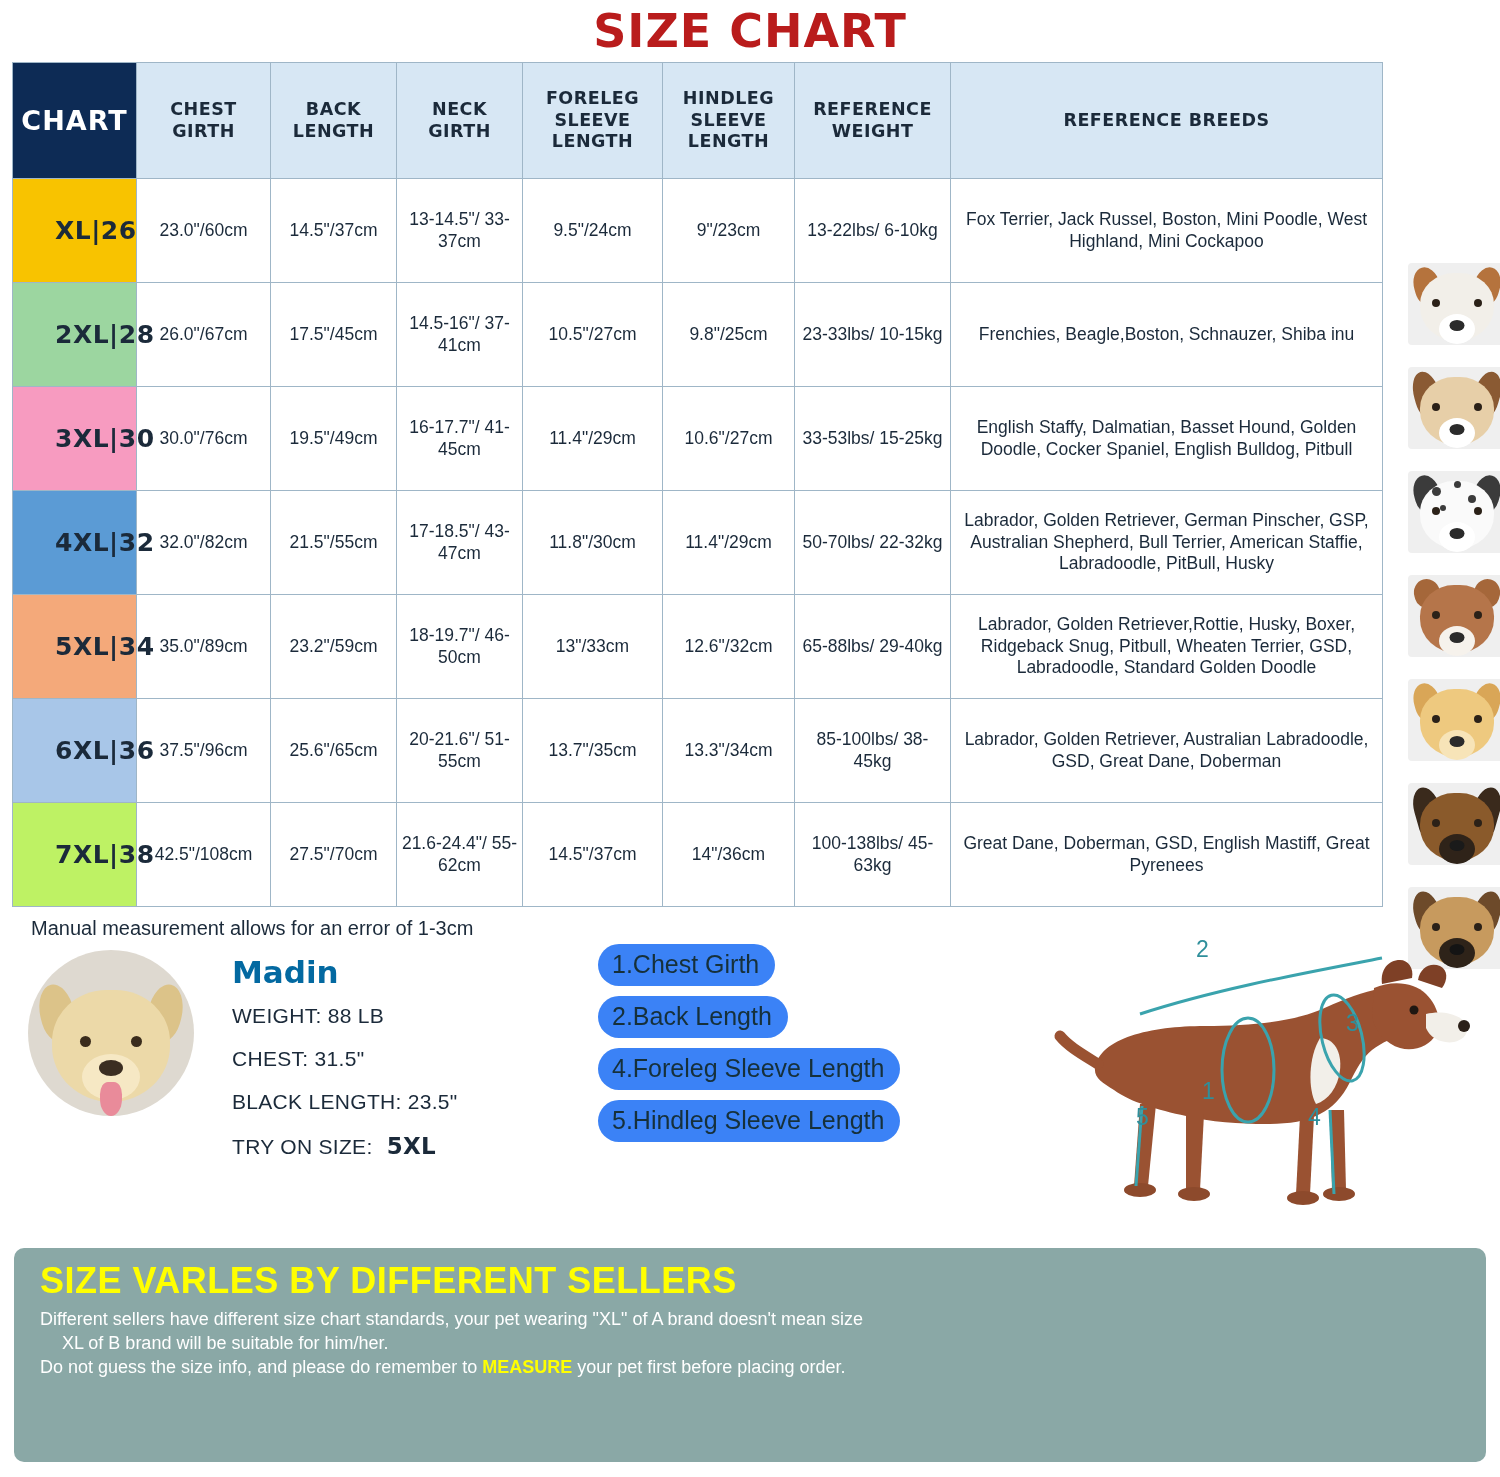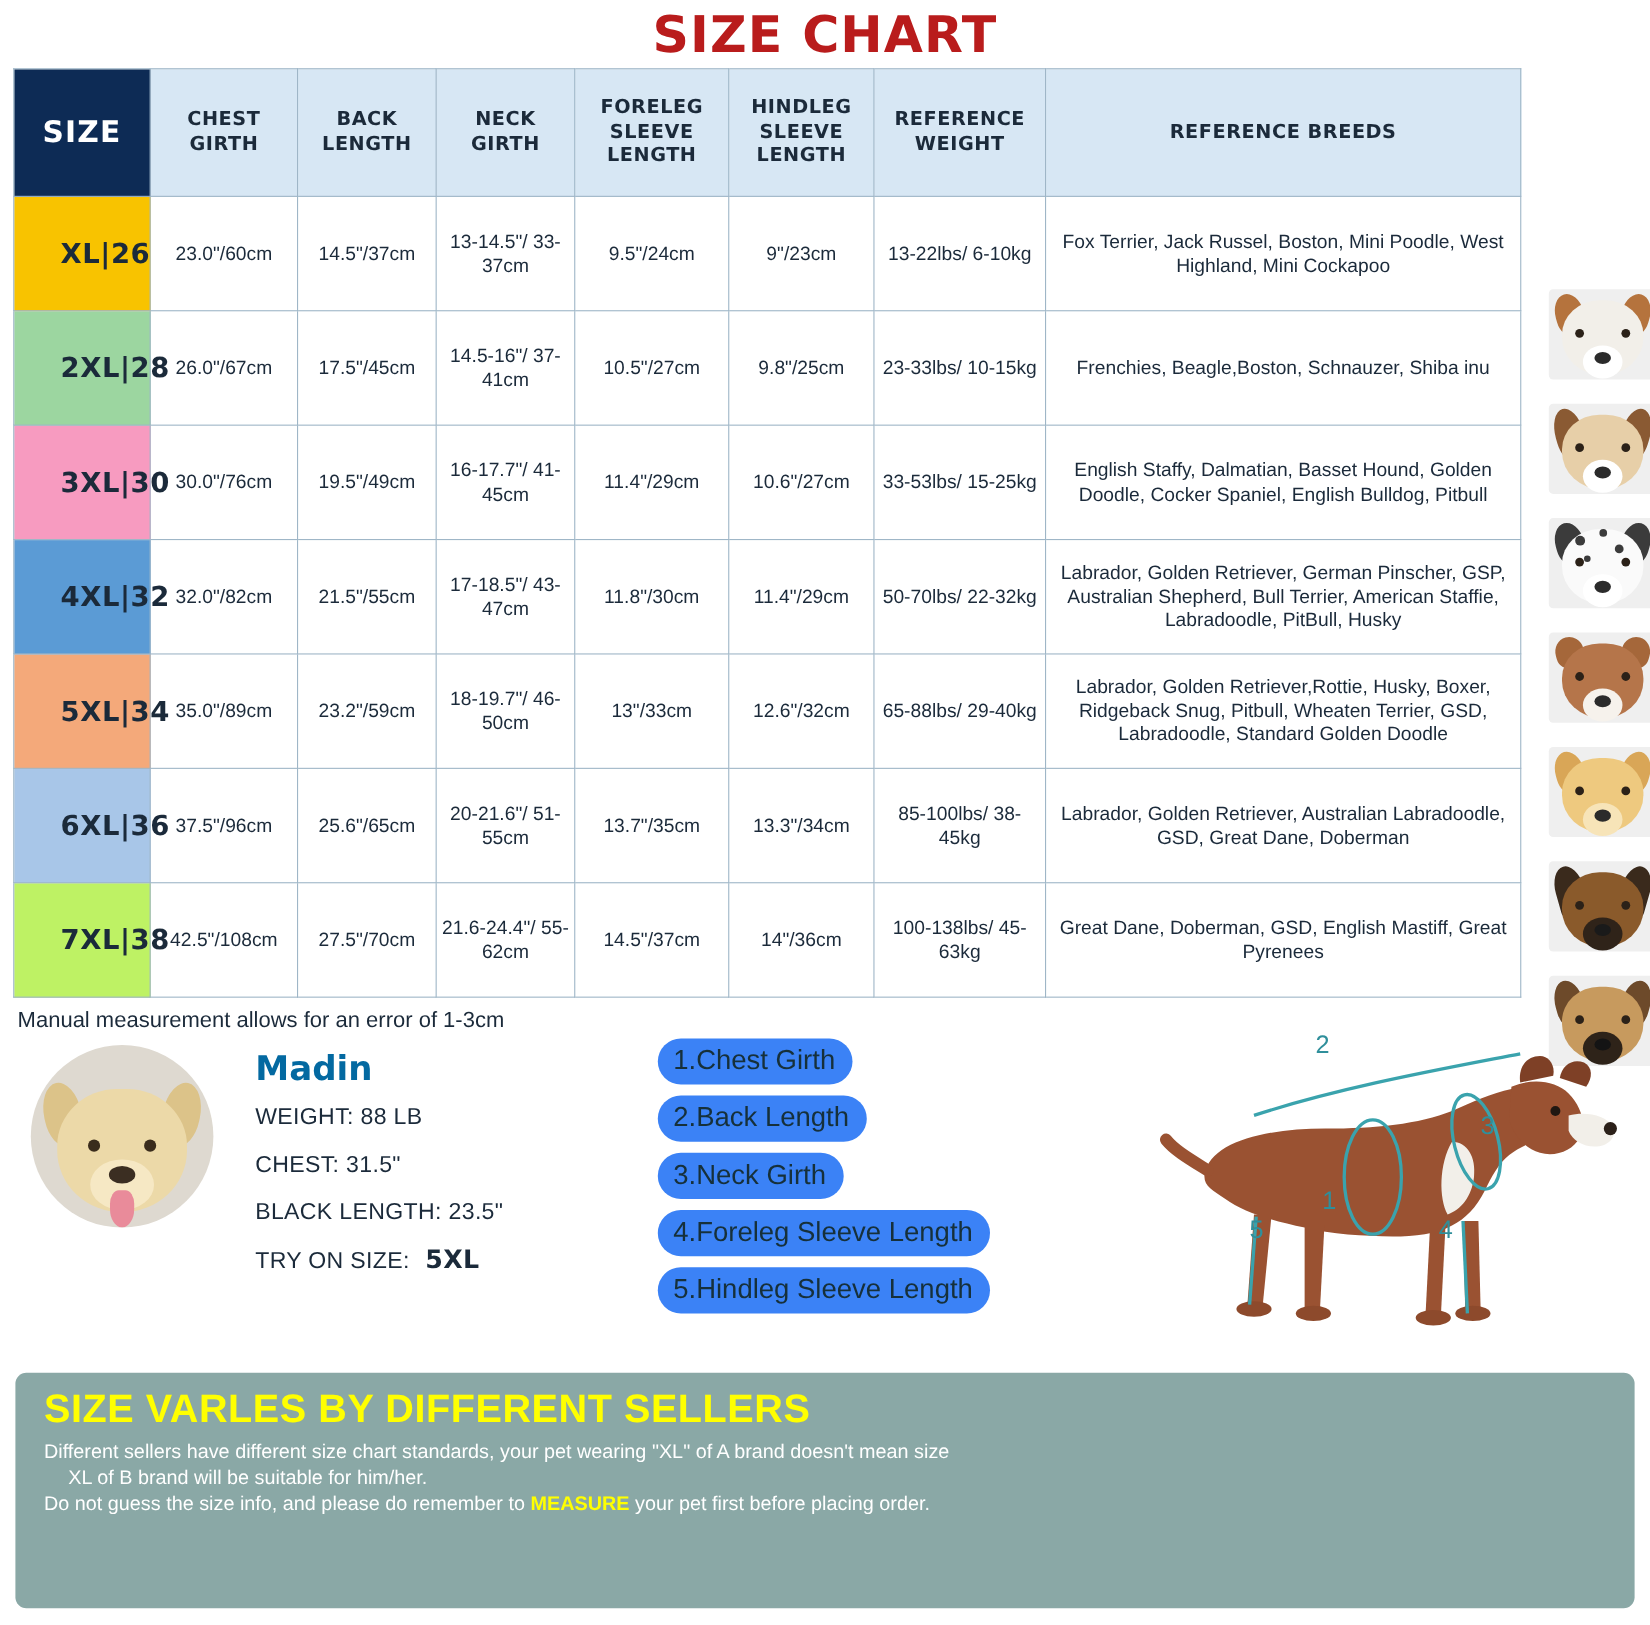--- a/index.html
+++ b/index.html
@@ -127,21 +127,21 @@
     background:#2b2118;
   }
   .dog-thumb .eye-l { left:24px; }
   .dog-thumb .eye-r { right:24px; }
   .dog-thumb .spot {
     position:absolute; border-radius:50%; background:#3b3b3b;
   }
 
   
   .note {
-    margin:10px 0 0 16px;
+    margin:10px 0 0 31px;
     font-size:20px;
     color:#1b2a3a;
   }
 
   
   .mid {
     position:relative;
     height:300px;
     margin-top:4px;
   }
@@ -271,21 +271,21 @@
         <col class="c-chest">
         <col class="c-back">
         <col class="c-neck">
       <col class="c-fore">
         <col class="c-hind">
         <col class="c-weight">
         <col class="c-breeds">
     </colgroup>
     <thead>
       <tr>
-        <th class="size-head">SIZE</th>
+        <th class="size-head">CHART</th>
         <th>CHEST GIRTH</th>
         <th>BACK LENGTH</th>
         <th>NECK GIRTH</th>
         <th>FORELEG SLEEVE LENGTH</th>
         <th>HINDLEG SLEEVE LENGTH</th>
         <th>REFERENCE WEIGHT</th>
         <th>REFERENCE  BREEDS</th>
       </tr>
     </thead>
     <tbody>
@@ -469,21 +469,20 @@
     <div class="row">BLACK LENGTH: 23.5"</div>
     <div class="row">
       <span>TRY ON SIZE:</span>
       <span class="strong" style="margin-left:8px;">5XL</span>
     </div>
   </div>
 
   <div class="steps">
     <div><span class="step">1.Chest Girth</span></div>
     <div><span class="step">2.Back Length</span></div>
-    <div><span class="step">3.Neck Girth</span></div>
     <div><span class="step">4.Foreleg Sleeve Length</span></div>
     <div><span class="step">5.Hindleg Sleeve Length</span></div>
   </div>
 
   <div class="measure-dog">
     <svg width="500" height="330" viewBox="0 0 500 330">
 
       <path d="M105 150 C110 120 160 108 215 108 C260 108 300 104 330 92
                C348 84 366 76 384 72 C404 68 420 72 428 84
                C436 96 430 108 418 114 C404 120 392 124 382 132

